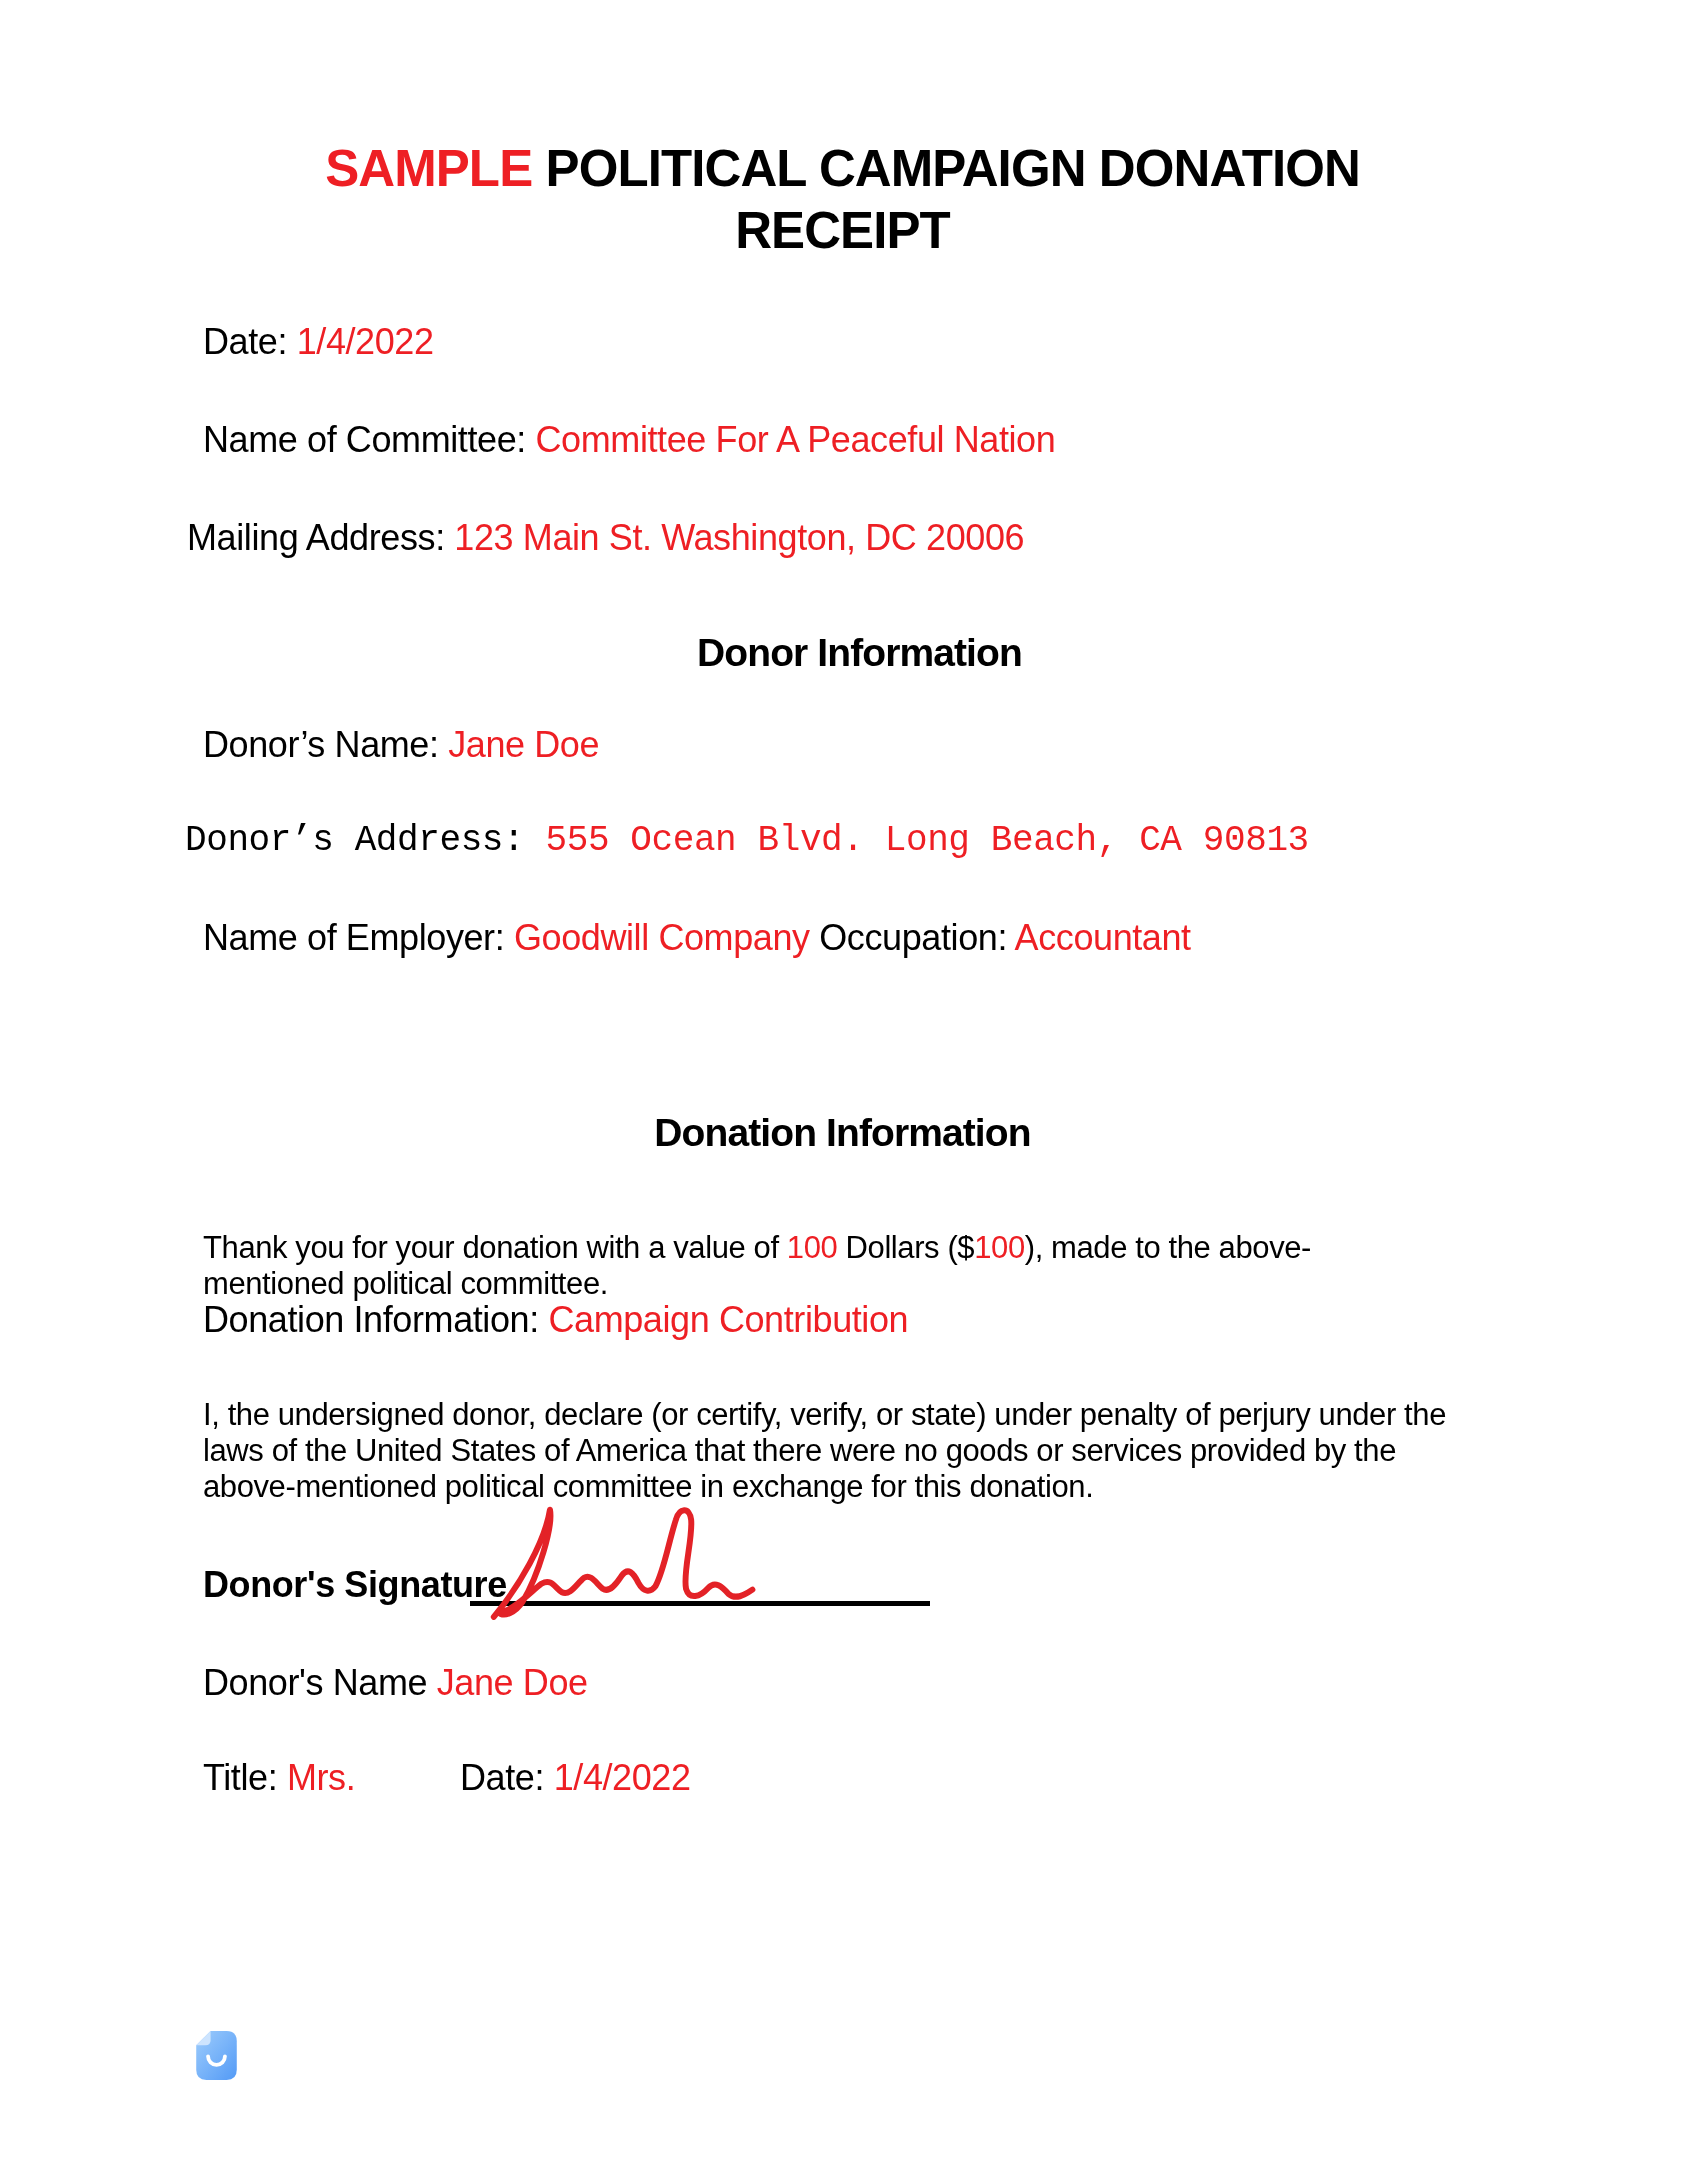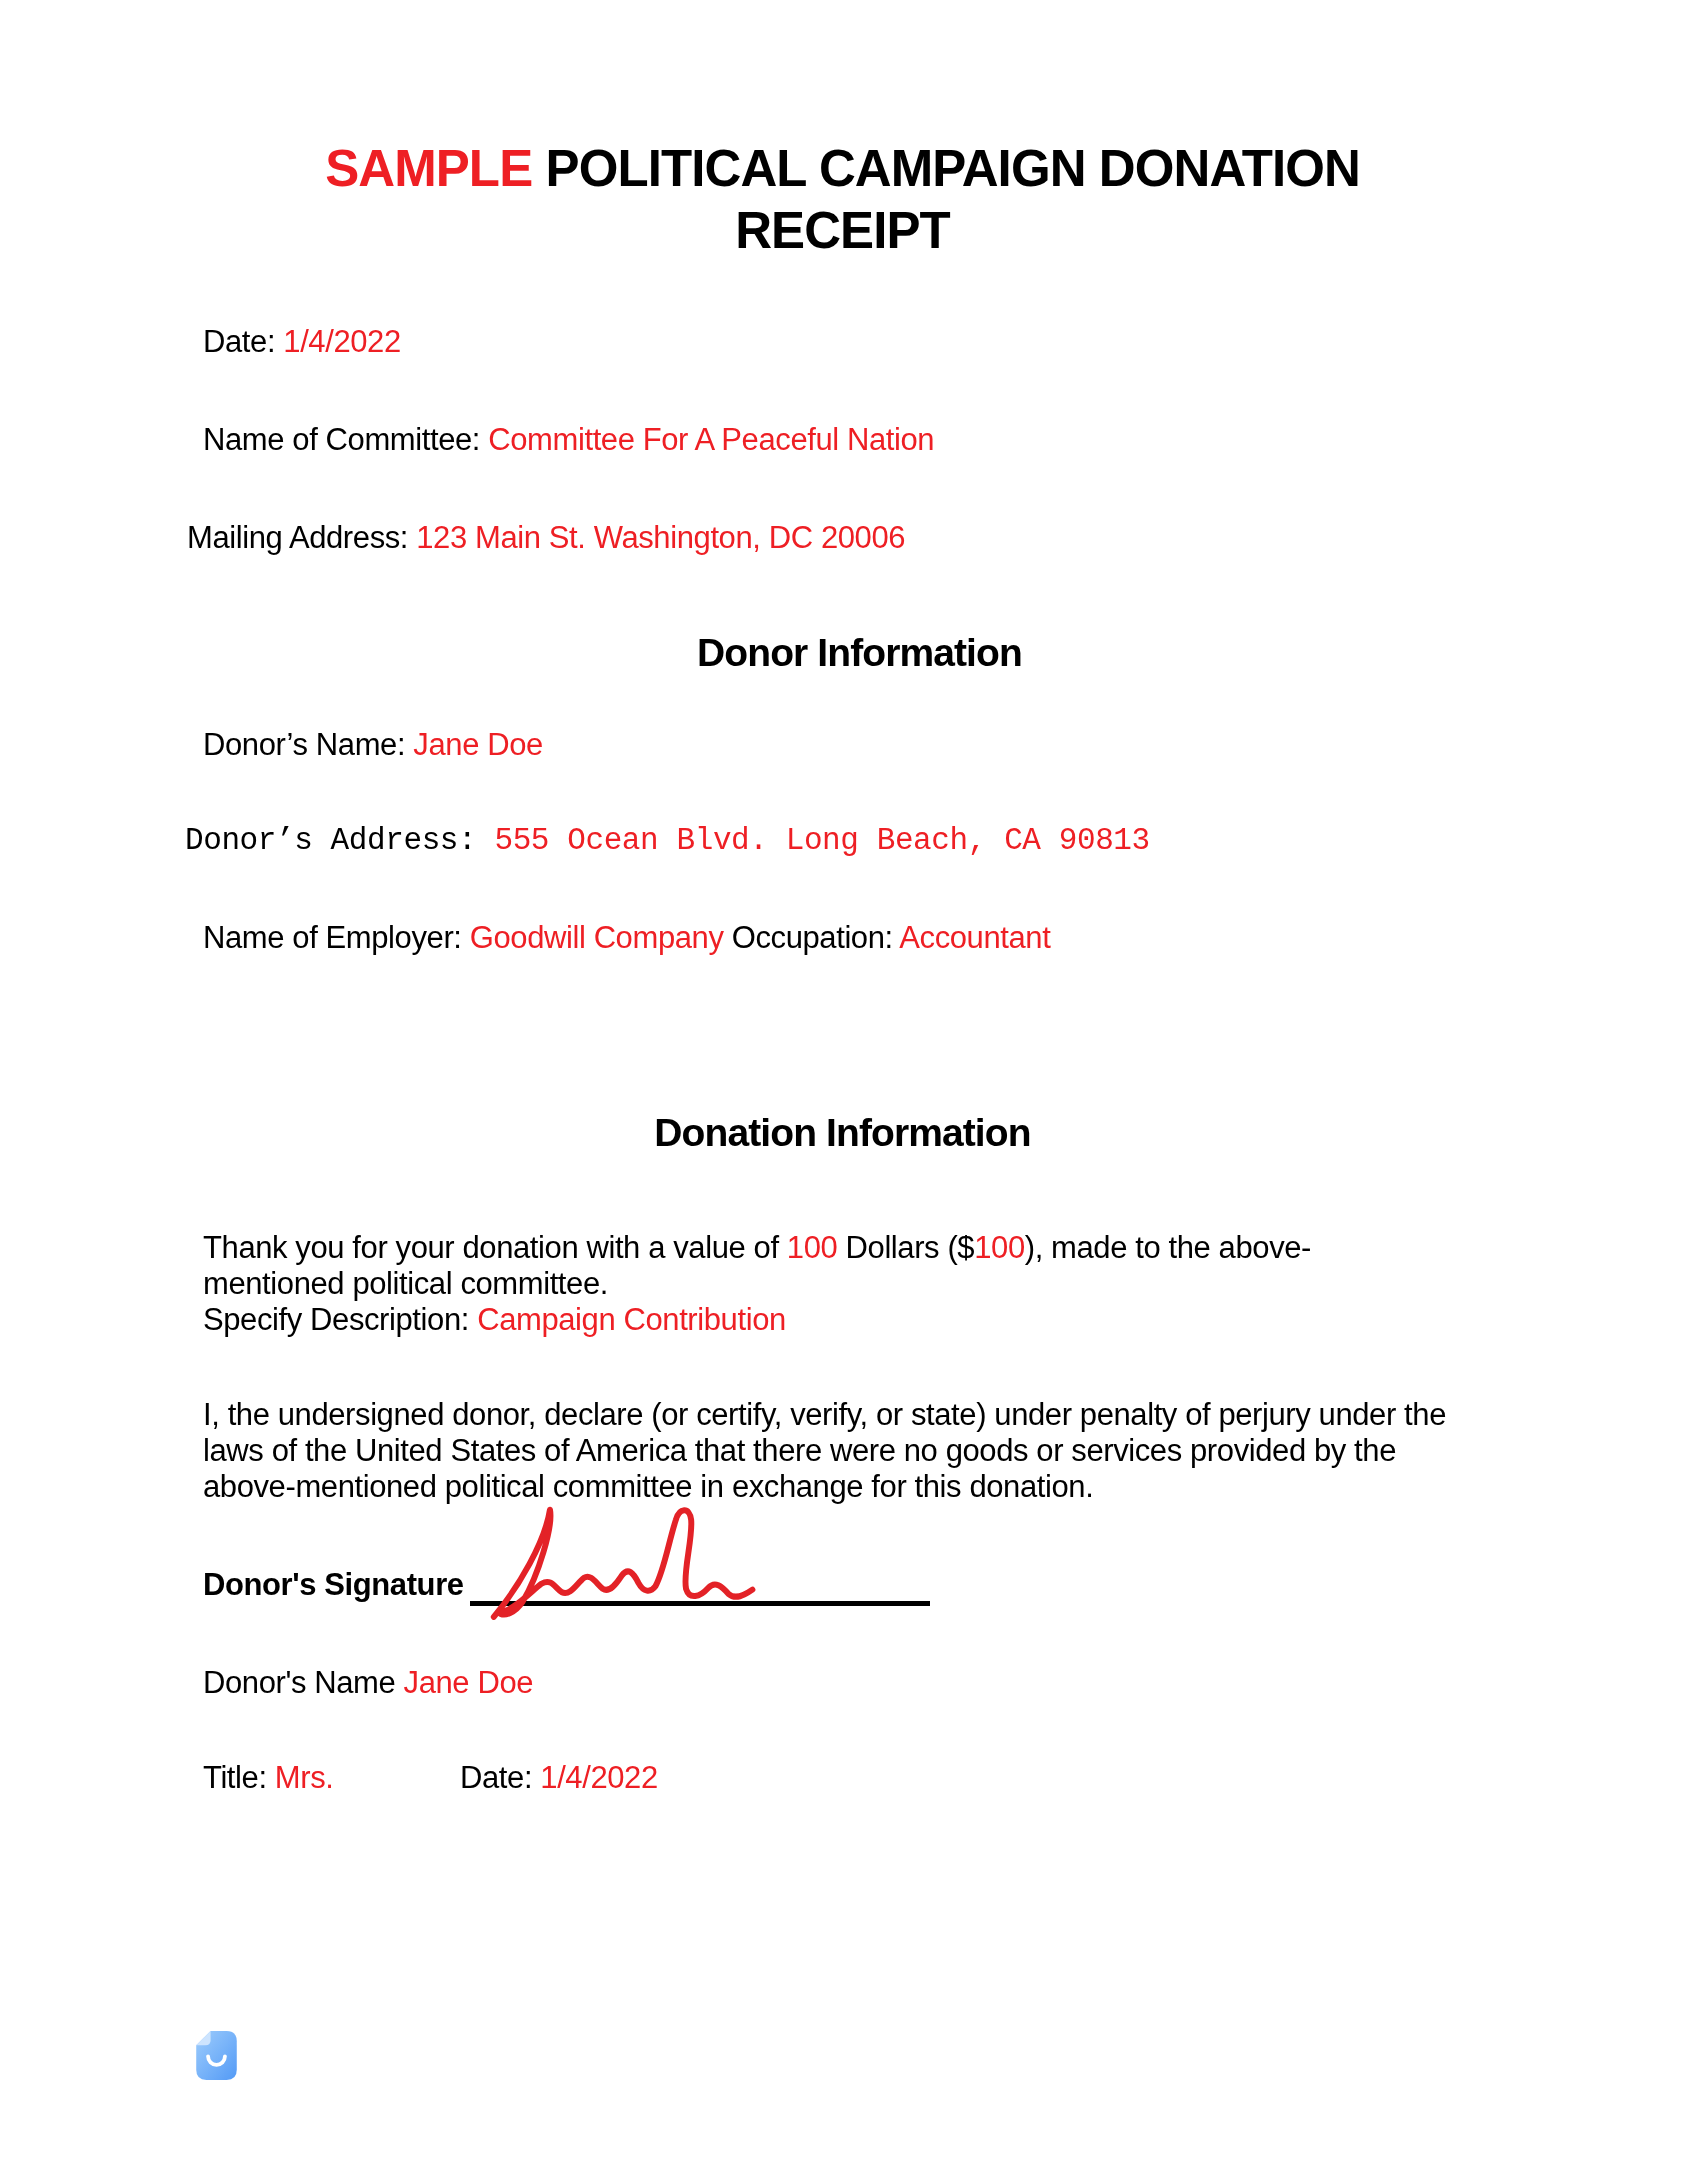--- a/index.html
+++ b/index.html
@@ -6,21 +6,21 @@
   .page{
     position:relative;
     width:1685px;height:2181px;
     background:#ffffff;
     font-family:"Liberation Sans","DejaVu Sans",sans-serif;
     color:#000;
     overflow:hidden;
     letter-spacing:-0.4px;
   }
   .abs{position:absolute;}
-  .body-text{font-size:31px;line-height:36px;white-space:nowrap;}
+  .body-text{font-size:36px;line-height:36px;white-space:nowrap;}
   .wrap-text{font-size:31px;line-height:36px;white-space:normal;}
   .red{color:#ee1f24;}
   .doc-title{
     top:128px;left:246px;width:1193px;
     text-align:center;font-weight:bold;font-size:51px;line-height:62px;
     letter-spacing:-0.9px;
     margin-top:10px;
   }
   .section-heading{
     left:0;width:1685px;text-align:center;
@@ -53,21 +53,21 @@
 
   <div class="abs body-text" style="top:823px;left:185px;font-family:Liberation Mono, monospace;"><span class="row-label">Donor’s Address: </span><span class="red">555 Ocean Blvd. Long Beach, CA 90813</span></div>
 
   <div class="abs body-text" style="top:920px;left:203px;"><span class="row-label">Name of Employer: </span><span class="red">Goodwill Company</span><span> </span><span class="row-label">Occupation: </span><span class="red">Accountant</span></div>
 
 
   <div class="abs section-heading" style="top:1111px;">Donation Information</div>
 
   <div class="abs wrap-text" style="top:1230px;left:203px;width:1133px;"><span>Thank you for your donation with a value of </span><span class="red">100</span><span> Dollars ($</span><span class="red">100</span><span>), made to the above-mentioned political committee.</span></div>
 
-  <div class="abs body-text" style="top:1302px;left:203px;"><span class="row-label">Specify Description: </span><span class="red">Campaign Contribution</span></div>
+  <div class="abs body-text" style="top:1302px;left:203px;"><span class="row-label">Donation Information: </span><span class="red">Campaign Contribution</span></div>
 
   <div class="abs wrap-text" style="top:1397px;left:203px;width:1278px;">I, the undersigned donor, declare (or certify, verify, or state) under penalty of perjury under the laws of the United States of America that there were no goods or services provided by the above-mentioned political committee in exchange for this donation.</div>
 
   <div class="abs body-text" style="top:1567px;left:203px;font-weight:bold;">Donor's Signature</div>
   <div class="sig-line" style="top:1601px;left:470px;width:460px;height:5.1px;"></div>
   <svg class="abs" style="top:1501px;left:487px;overflow:visible;" width="319" height="128" viewBox="0 0 375 150">
     <path d="M8 136
              C38 100, 68 48, 74 10
              C78 30, 60 88, 42 118
              C34 130, 20 138, 13 130

